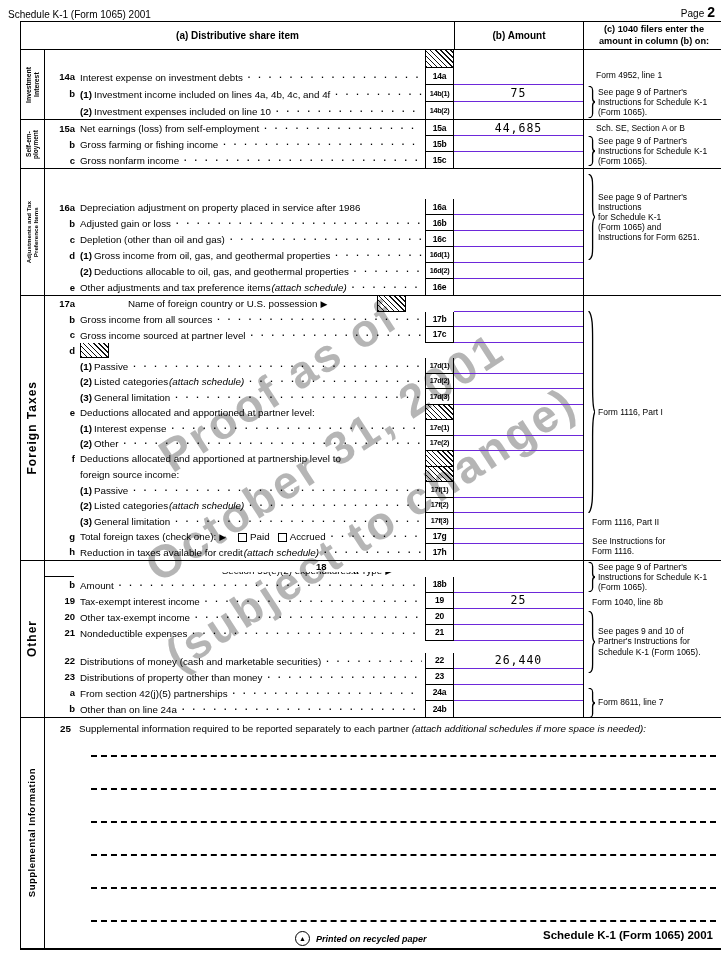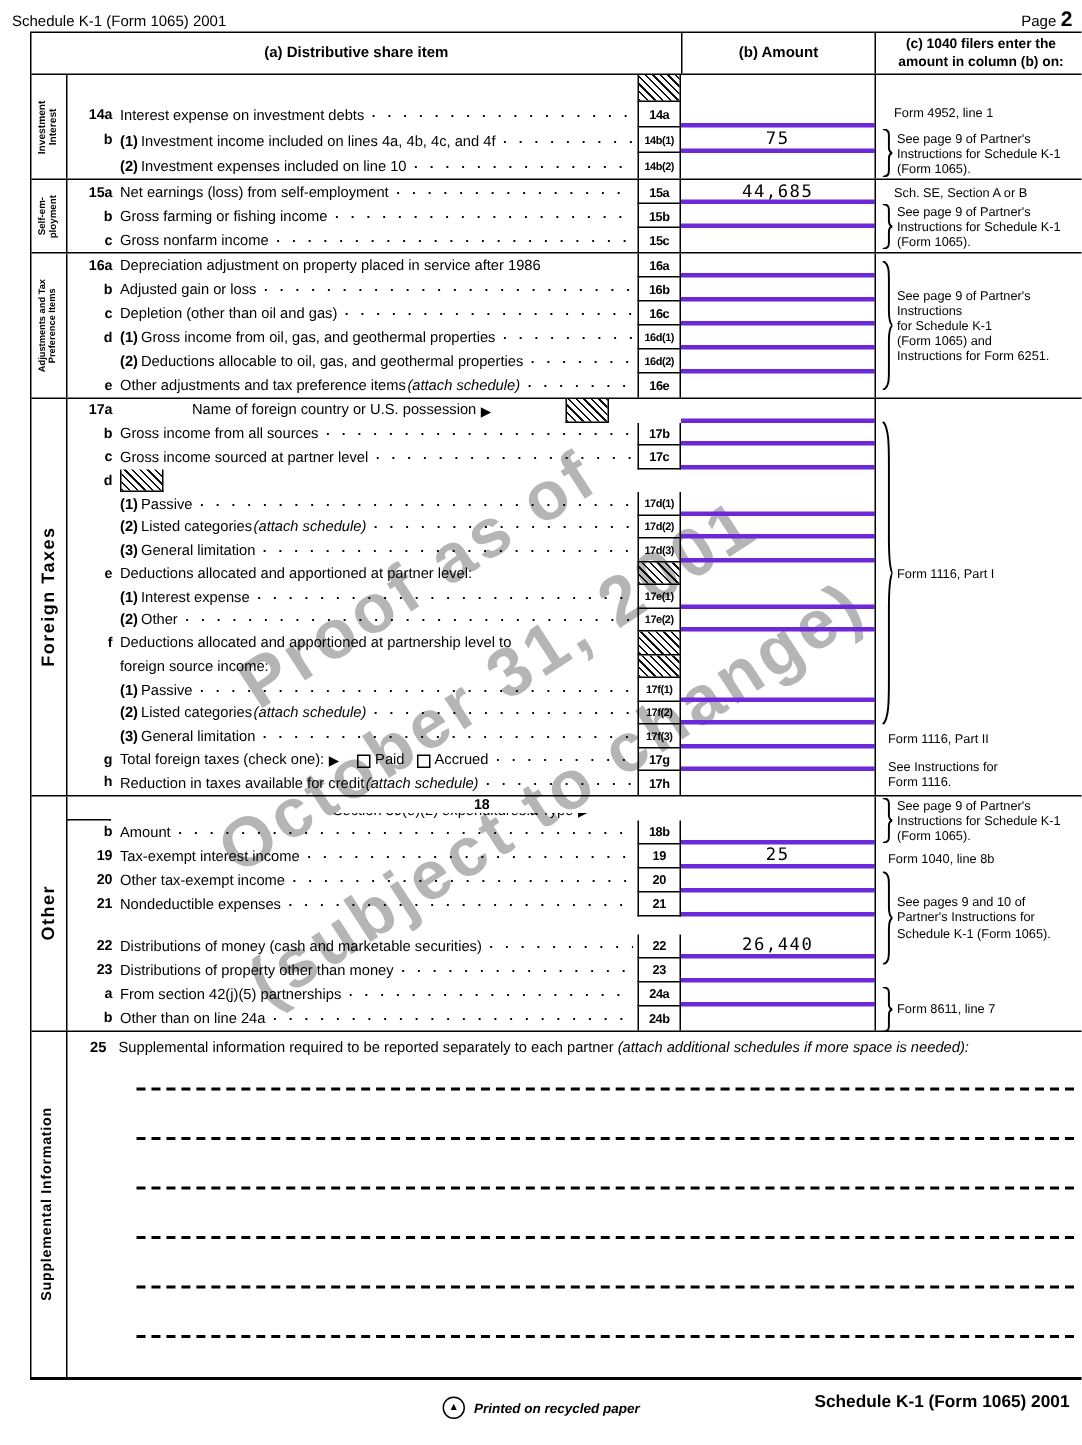--- a/index.html
+++ b/index.html
@@ -48,21 +48,21 @@
     letter-spacing:8px;margin:0 1px 0 5px;align-self:flex-end;line-height:1;padding-bottom:3px;}
   .arrow{font-size:9px;margin:0 4px 0 3px;}
   .leader{flex:1;border-bottom:2px dashed #000;margin:0 6px 3px 2px;align-self:flex-end;height:0;max-width:190px;}
   .cb{width:9px;height:9px;flex:none;border:1.3px solid #000;display:inline-block;
     margin:0 3px 0 8px;box-sizing:border-box;}
   .numbox{width:29px;flex:none;align-self:stretch;border-left:1px solid #000;
     border-right:1px solid #000;border-bottom:1px solid #000;display:flex;align-items:center;
     justify-content:center;font-weight:bold;font-size:8.5px;box-sizing:border-box;letter-spacing:-.3px;}
   .numbox.sm{font-size:7.3px;}
   .numbox.hatch{background:repeating-linear-gradient(45deg,#111 0,#111 1.1px,transparent 1.1px,transparent 3.6px);}
-  .amt{width:129px;flex:none;align-self:stretch;border-bottom:3px solid #6d28d9;display:flex;
+  .amt{width:129px;flex:none;align-self:stretch;border-bottom:1px solid #6d28d9;display:flex;
     align-items:center;justify-content:center;box-sizing:border-box;
     font-family:"DejaVu Sans Mono",monospace;font-size:11.5px;letter-spacing:1px;}
   .amt.merge{border-bottom:none;}
   .row:last-child .numbox,.row:last-child .amt{border-bottom:none;}
   .ccol{width:141px;flex:none;border-left:1.4px solid #000;position:relative;box-sizing:border-box;}
   .note{position:absolute;left:3px;display:flex;align-items:center;gap:3px;
     font-size:8.5px;line-height:1.18;}
   .note .ntext{white-space:pre-line;}
   .note svg{flex:none;display:block;}
   
@@ -208,21 +208,21 @@
 (Form 1065).</div>
           </div>
         </div>
       </div>
       <div class="section">
         <div class="sidecell side-adjustments">
           <span class="vlabel">Adjustments and Tax
 Preference Items</span>
         </div>
         <div class="rows">
-          <div class="row" style="height: 16px;">
+          <div class="row" style="height: 16px; margin-top: 30px;">
             <span class="itemnum">16a</span>
             <div class="desc">
               <span>Depreciation adjustment on property placed in service after 1986</span>
             </div>
             <div class="numbox">16a</div>
             <div class="amt"></div>
           </div>
           <div class="row" style="height: 16px;">
             <span class="itemnum">b</span>
             <div class="desc">

